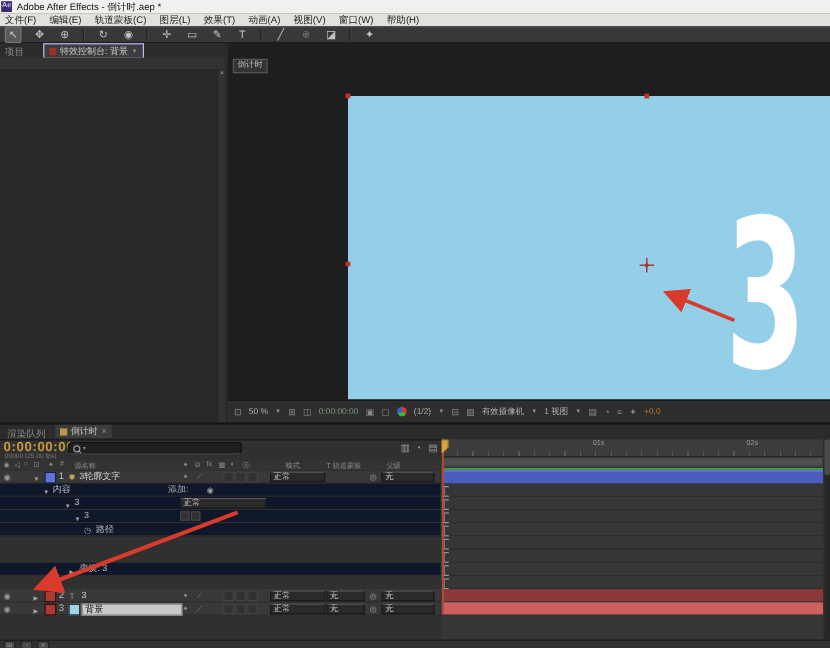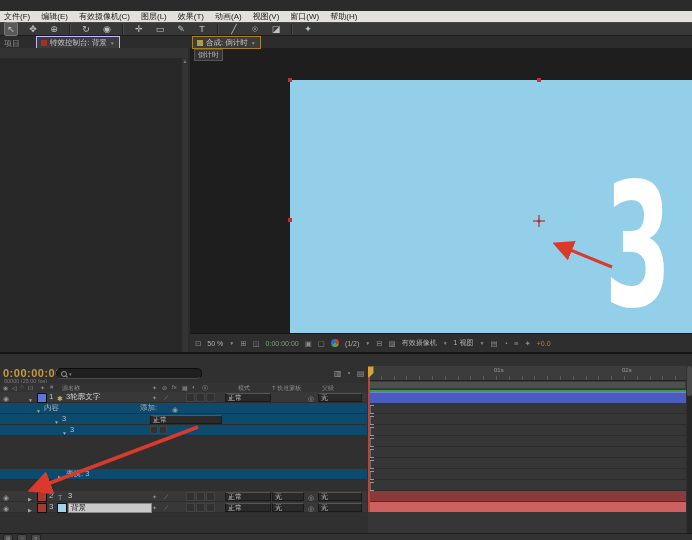--- a/index.html
+++ b/index.html
@@ -42,21 +42,21 @@
   
   #timeline{left:0;top:352px;width:692px;height:188px;background:#303030;border-top:2px solid #141414;box-sizing:border-box;}
   #tl-tabs{left:0;top:0;width:692px;height:12px;background:#2b2b2b;border-bottom:1px solid #1a1a1a;}
   #tl-timecode{left:3px;top:13px;font-size:11px;font-weight:bold;color:#c79a3f;letter-spacing:.5px;}
   #tl-frameinfo{left:4px;top:24px;font-size:5.5px;color:#7c7c7c;}
   #searchbox{left:56px;top:14px;width:146px;height:11px;background:#1f1f1f;border:1px solid #0d0d0d;border-bottom-color:#4a4a4a;border-radius:5px;box-sizing:border-box;}
   #mag{position:absolute;left:4px;top:2px;width:4px;height:4px;border:1px solid #999;border-radius:50%;}
   #mag::after{content:"";position:absolute;left:3px;top:4px;width:3px;height:1px;background:#999;transform:rotate(40deg);}
   #hdr{left:0;top:29px;width:367px;height:9px;background:#333;border-bottom:1px solid #222;font-size:6px;color:#8d8d8d;}
   .row{position:absolute;left:0;width:367px;height:11px;background:#383838;border-bottom:1px solid #2d2d2d;box-sizing:border-box;}
-  .row.prop{background:#0c4a6e;}
+  .row.prop{background:#0f172a;}
   .row span{position:absolute;line-height:10px;}
   .tri{color:#a5a5a5;font-size:5px;}
   .lnum{color:#c0c0c0;}
   .lname{color:#d2d2d2;font-size:7.5px;}
   .pname{color:#bdbdbd;font-size:7.5px;}
   .colorbox{position:absolute;width:8px;height:8px;top:1px;border:1px solid #111;}
   .sw{color:#8f8f8f;font-size:6px;}
   .cellbox{position:absolute;width:7px;height:7px;top:1px;border:1px solid #444;background:#313131;}
   #namefield{position:absolute;left:68px;top:1px;width:80px;height:8px;background:#c9c9c9;color:#111;font-size:7.5px;line-height:8px;padding-left:2px;border:1px solid #888;}
   #resetbadge{position:absolute;left:150px;top:1px;background:#c9942b;color:#1c1c1c;font-size:6.5px;line-height:8px;padding:0 2px;}
@@ -77,25 +77,29 @@
   #tl-vthumb{left:687px;top:12px;width:5px;height:30px;background:#4a4a4a;border-radius:2px;}
   #tl-footer{left:0;top:179px;width:692px;height:9px;background:#323232;border-top:1px solid #1d1d1d;display:flex;gap:4px;align-items:center;padding-left:3px;box-sizing:border-box;}
   .fico{width:8px;height:7px;background:#4a4a4a;border:1px solid #222;color:#999;font-size:5px;line-height:6px;text-align:center;border-radius:2px;}
   #overlay{left:0;top:0;width:692px;height:540px;pointer-events:none;}
 </style>
 </head>
 <body>
 
 <div id="app">
 
+  <div class="ab" id="titlebar">
+    <div class="ab" id="appicon">Ae</div>
+    <span class="ab" style="left:14px">Adobe After Effects - 倒计时.aep *</span>
+  </div>
 
   <div class="ab" id="menubar">
     <span>文件(F)</span>
     <span>编辑(E)</span>
-    <span>有效摄像机(C)</span>
+    <span>轨道蒙板(C)</span>
     <span>图层(L)</span>
     <span>效果(T)</span>
     <span>动画(A)</span>
     <span>视图(V)</span>
     <span>窗口(W)</span>
     <span>帮助(H)</span>
   </div>
 
   <div class="ab" id="toolbar">
     <span class="tool sel">↖</span>
@@ -127,27 +131,20 @@
       </div>
     </div>
     <div class="ab" style="left:0;top:12px;width:188px;height:10px;background:#333;border-bottom:1px solid #1c1c1c">
       <span class="ab" id="lp-context">倒计时 • 背景</span>
     </div>
     <div class="ab" id="lp-body"></div>
     <div class="ab" id="lp-scroll">▲</div>
   </div>
 
   <div class="ab" id="viewer">
-    <div class="ab tabstrip" style="left:0;top:0;width:502px;height:12px">
-      <div class="tab" style="left:2px;top:0;border:1px solid #a7801f">
-        <span class="sq" style="background:#b59a4a"></span>
-        <span>合成: 倒计时</span>
-        <span class="dim" style="font-size:5px">▼</span>
-      </div>
-    </div>
     <div class="ab" style="left:4px;top:13px;height:10px;border:1px solid #555;background:#333;color:#bbb;font-size:7px;line-height:10px;padding:0 3px">倒计时</div>
 
     <div class="ab" id="canvas" style="background:#93cfe8">
       <div class="ab" id="digit">3</div>
     </div>
 
     <div class="ab" id="vbottom">
       <span class="g">⊡</span>
       <span>50 %</span>
       <span class="g" style="font-size:5px">▼</span>
@@ -167,20 +164,28 @@
       <span class="g" style="font-size:5px">▼</span>
       <span class="g">▤</span>
       <span class="g">◔</span>
       <span class="g">≡</span>
       <span class="g">✦</span>
       <span id="exposure">+0.0</span>
     </div>
   </div>
 
   <div class="ab" id="timeline">
+    <div class="ab" id="tl-tabs">
+      <span class="ab dim" style="left:6px;top:2px">渲染队列</span>
+      <div class="tab" style="left:46px;top:0;height:11px">
+        <span class="sq" style="background:#b59a4a"></span>
+        <span>倒计时</span>
+        <span class="dim">×</span>
+      </div>
+    </div>
 
     <span class="ab" id="tl-timecode">0:00:00:00</span>
     <span class="ab" id="tl-frameinfo">00000 (25.00 fps)</span>
     <div class="ab" id="searchbox">
       <span id="mag"></span>
       <span class="ab" style="left:12px;top:2px;font-size:5px;color:#888">▾</span>
     </div>
     <span class="ic" style="left:334px;top:16px;font-size:8px">▥</span>
     <span class="ic" style="left:346px;top:16px;font-size:8px">◔</span>
     <span class="ic" style="left:357px;top:16px;font-size:8px">▤</span>
@@ -243,20 +248,24 @@
         </div>
     </div>
 
     <div class="row prop" style="top:71px">
       <span class="tri" style="left:62px;top:3px">▼</span>
       <span class="pname" style="left:70px">3</span>
       <span class="cellbox" style="left:150px;width:6px;height:6px"></span>
       <span class="cellbox" style="left:159px;width:6px;height:6px"></span>
     </div>
 
+    <div class="row prop" style="top:82px">
+      <span class="ic" style="left:70px;top:2px">◷</span>
+      <span class="pname" style="left:80px">路径</span>
+    </div>
 
 
 
     <div class="row prop" style="top:115px">
       <span class="tri" style="left:58px;top:3px">▶</span>
       <span class="pname" style="left:66px">变换: 3</span>
     </div>
 
 
     <div class="row" style="top:137px">

